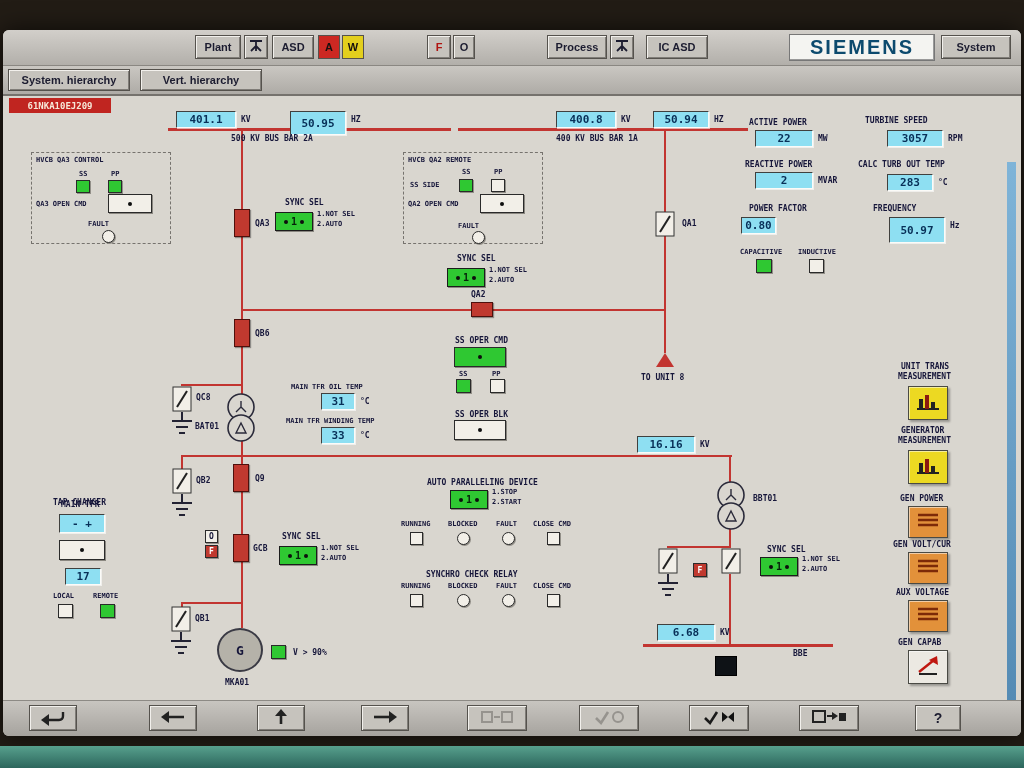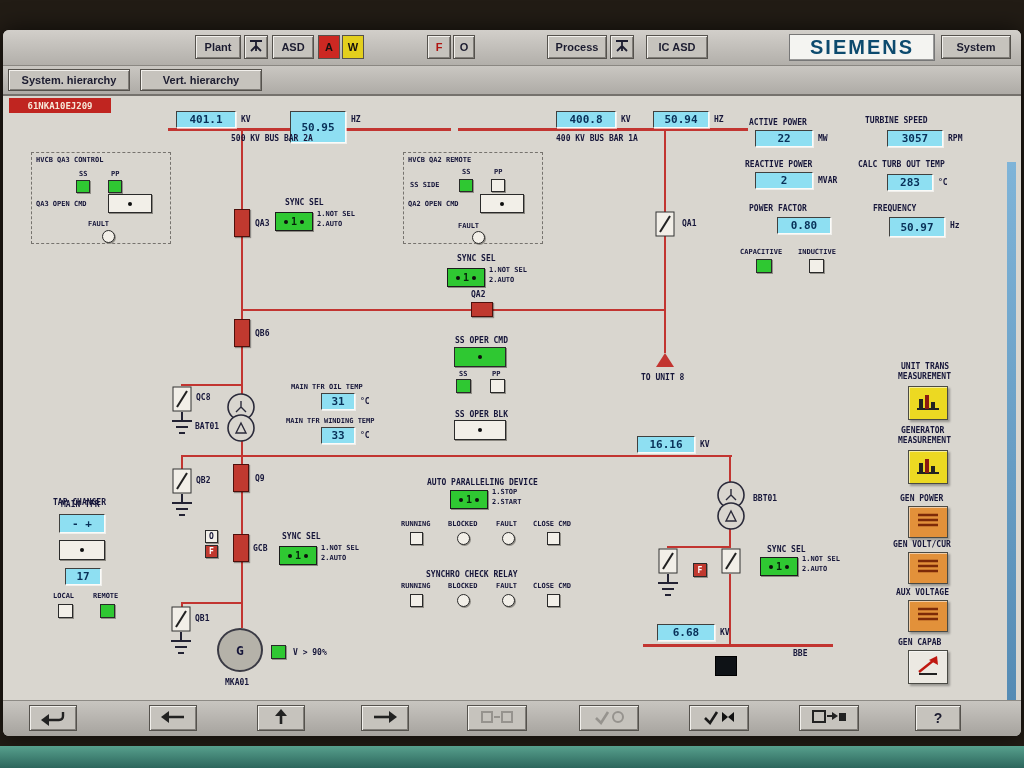--- a/index.html
+++ b/index.html
@@ -84,21 +84,21 @@
     <div class="redline" style="left:178px;top:507px;width:2px;height:5px"></div>
     <div class="redline" style="left:726px;top:360px;width:2px;height:92px"></div>
     <div class="redline" style="left:664px;top:450px;width:64px;height:2px"></div>
     <div class="redline" style="left:726px;top:478px;width:2px;height:71px"></div>
     <div class="redline" style="left:640px;top:548px;width:190px;height:3px"></div>
 
     <div class="abs" style="left:6px;top:2px;width:102px;height:15px;background:#c02520;color:#f6e8d8;font:bold 9px 'DejaVu Sans Mono',monospace;display:flex;align-items:center;justify-content:center">61NKA10EJ209</div>
 
     <div class="val" style="left:173px;top:15px;width:60px;height:17px">401.1</div>
     <div class="lbl" style="left:238px;top:19px">KV</div>
-    <div class="val" style="left:287px;top:15px;width:56px;height:32px">50.95</div>
+    <div class="val" style="left:287px;top:15px;width:56px;height:24px">50.95</div>
     <div class="lbl" style="left:348px;top:19px">HZ</div>
     <div class="lbl" style="left:228px;top:38px">500 KV BUS BAR 2A</div>
 
     <div class="val" style="left:553px;top:15px;width:60px;height:17px">400.8</div>
     <div class="lbl" style="left:618px;top:19px">KV</div>
     <div class="val" style="left:650px;top:15px;width:56px;height:17px">50.94</div>
     <div class="lbl" style="left:711px;top:19px">HZ</div>
     <div class="lbl" style="left:553px;top:38px">400 KV BUS BAR 1A</div>
 
     <div class="lbl" style="left:746px;top:22px">ACTIVE POWER</div>
@@ -107,23 +107,23 @@
     <div class="lbl" style="left:862px;top:20px">TURBINE SPEED</div>
     <div class="val" style="left:884px;top:34px;width:56px;height:17px">3057</div>
     <div class="lbl" style="left:945px;top:38px">RPM</div>
     <div class="lbl" style="left:742px;top:64px">REACTIVE POWER</div>
     <div class="val" style="left:752px;top:76px;width:58px;height:17px">2</div>
     <div class="lbl" style="left:815px;top:80px">MVAR</div>
     <div class="lbl" style="left:855px;top:64px">CALC TURB OUT TEMP</div>
     <div class="val" style="left:884px;top:78px;width:46px;height:17px">283</div>
     <div class="lbl" style="left:935px;top:82px">°C</div>
     <div class="lbl" style="left:746px;top:108px">POWER FACTOR</div>
-    <div class="val" style="left:774px;top:121px;width:54px;height:17px">0.80</div>
+    <div class="val" style="left:738px;top:121px;width:35px;height:17px">0.80</div>
     <div class="lbl" style="left:870px;top:108px">FREQUENCY</div>
-    <div class="val" style="left:886px;top:121px;width:56px;height:20px">50.97</div>
+    <div class="val" style="left:886px;top:121px;width:56px;height:26px">50.97</div>
     <div class="lbl" style="left:947px;top:125px">Hz</div>
     <div class="lbl opt" style="left:737px;top:152px">CAPACITIVE</div>
     <div class="ind g" style="left:753px;top:163px;width:16px;height:14px"></div>
     <div class="lbl opt" style="left:795px;top:152px">INDUCTIVE</div>
     <div class="ind w" style="left:806px;top:163px;width:15px;height:14px"></div>
 
     <div class="dash" style="left:28px;top:56px;width:140px;height:92px">
       <div class="lbl opt" style="left:4px;top:3px">HVCB QA3 CONTROL</div>
       <div class="lbl opt" style="left:47px;top:17px">SS</div>
       <div class="ind g" style="left:44px;top:27px;width:14px;height:13px"></div>

